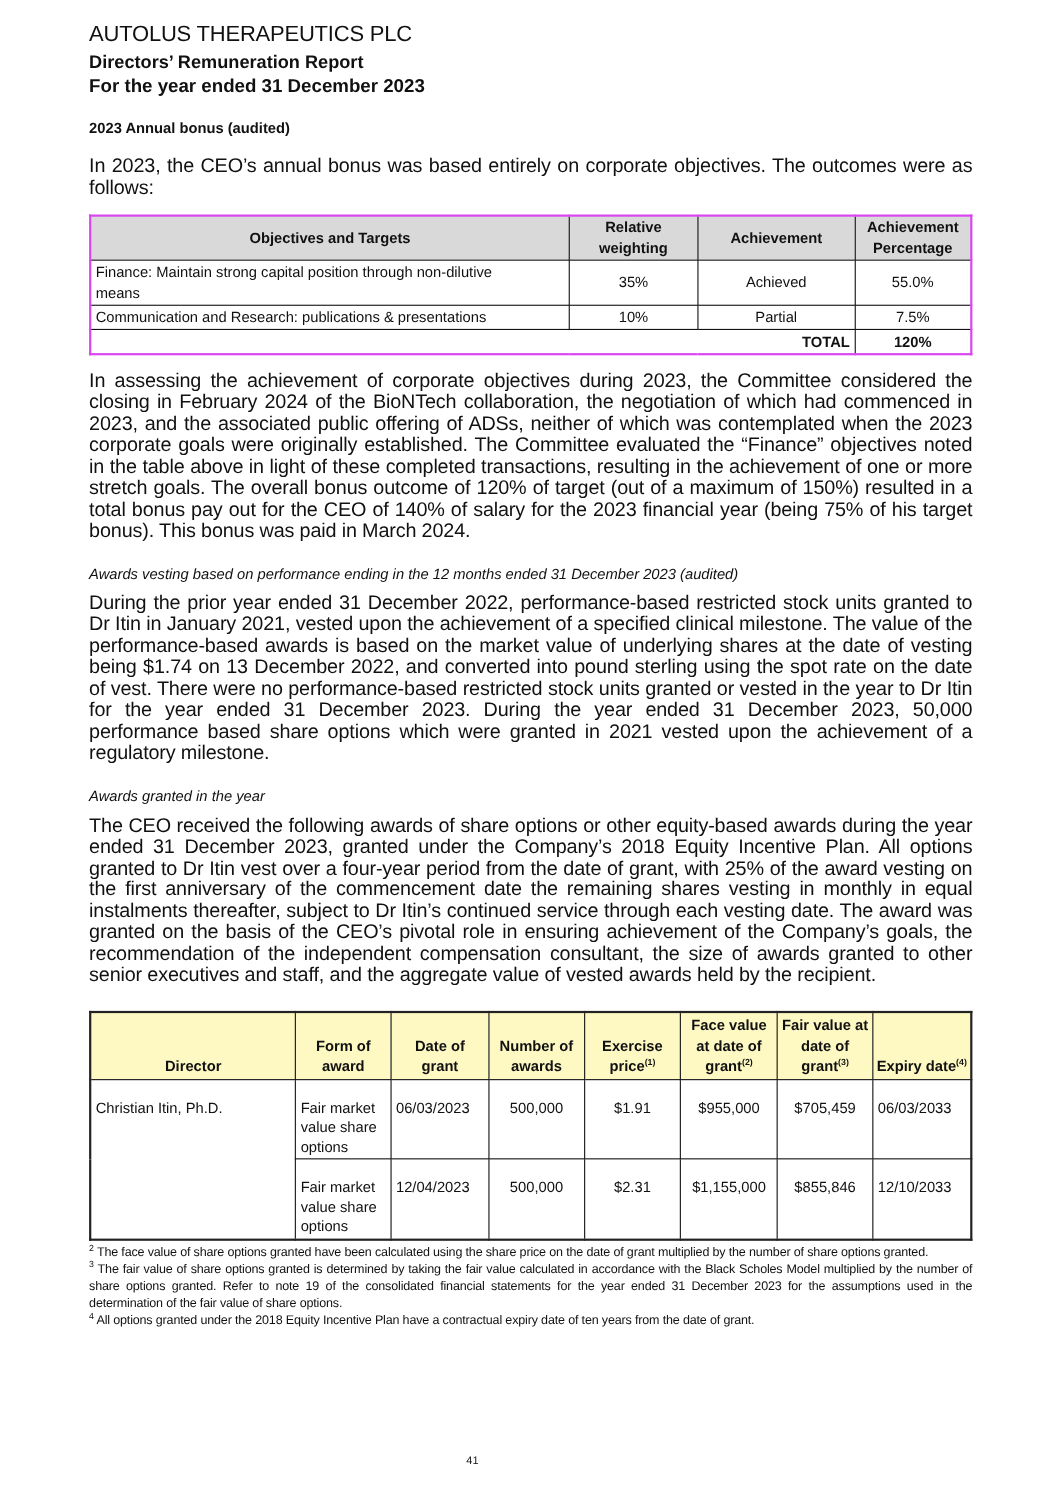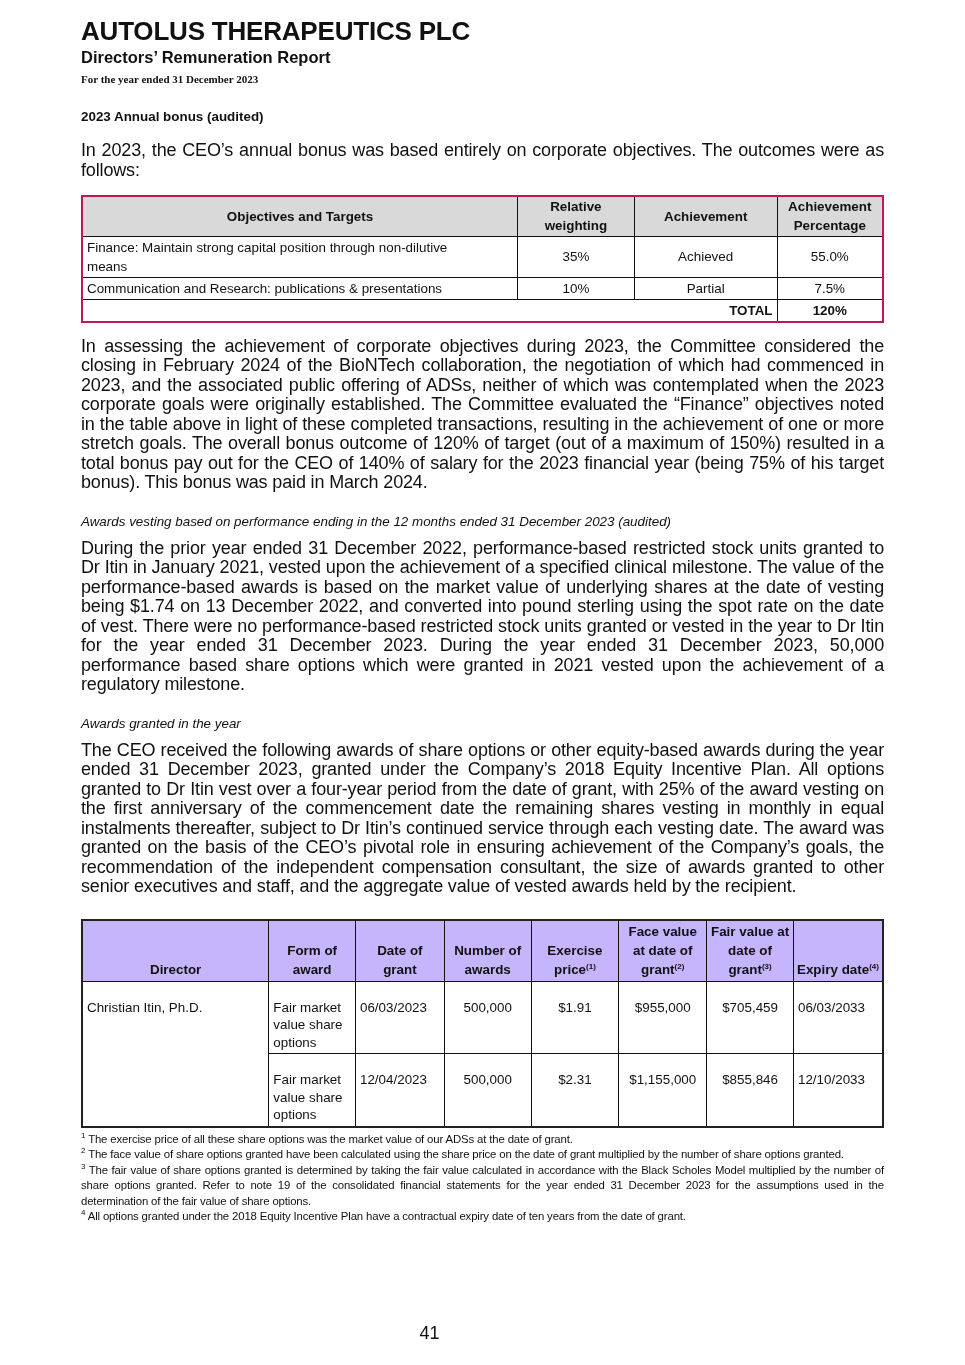--- a/index.html
+++ b/index.html
@@ -1,38 +1,38 @@
 <!DOCTYPE html>
 <html><head>
 <meta charset="utf-8">
 <style>
   html, body { margin: 0; padding: 0; background: #ffffff; }
   body {
     width: 965px; height: 1365px; position: relative; overflow: hidden;
     font-family: "Liberation Sans", sans-serif; color: #111; font-size: 13.4px;
   }
   .page { position: absolute; left: 81px; top: 18px; width: 803px; }
-  .company { font-size: 26px; font-weight: bold; letter-spacing: -0.2px; line-height: 26px; }
+  .company { font-size: 20px; font-weight: normal; letter-spacing: -0.2px; line-height: 26px; }
   .report { font-size: 16.5px; font-weight: bold; line-height: 22px; margin-top: 2px; }
-  .period { font-size: 11px; font-weight: bold; line-height: 18px; margin-top: 2px; font-family: Liberation Serif, serif; }
+  .period { font-size: 17px; font-weight: bold; line-height: 18px; margin-top: 2px; }
   .h-bold { font-weight: bold; font-size: 13.4px; }
   .h-italic { font-weight: normal; font-style: italic; font-size: 13.4px; }
   p { margin: 0; line-height: 19.5px; text-align: justify; font-size: 18px; letter-spacing: -0.15px; }
   table { border-collapse: collapse; width: 803px; }
   td, th { border: 1px solid #111; font-size: 13.4px; line-height: 19px; }
-  .t1 { border: 2px solid #be185d; }
+  .t1 { border: 2px solid #d946ef; }
   .t1 th { background: #d9d9d9; font-weight: bold; text-align: center; padding: 0 3px; }
   .t1 td { padding: 1px 4px; }
   .c { text-align: center; }
   .t2 { border: 2px solid #222; }
-  .t2 th { background: #c4b5fd; font-weight: bold; text-align: center; vertical-align: bottom; padding: 1px 3px 2px; }
+  .t2 th { background: #fef9c3; font-weight: bold; text-align: center; vertical-align: bottom; padding: 1px 3px 2px; }
   .t2 td { vertical-align: top; padding: 17px 4px 2px; line-height: 17.5px; }
   sup { font-size: 8px; line-height: 0; }
   .fn { font-size: 11.4px; line-height: 15.5px; text-align: justify; letter-spacing: -0.15px; }
-  .pagenum { position: absolute; top: 1323px; left: 0; width: 859px; text-align: center; font-size: 18px; }
+  .pagenum { position: absolute; top: 1323px; left: 0; width: 859px; text-align: center; font-size: 10px; }
 </style>
 </head>
 <body>
 
 <div class="page">
   <div class="company">AUTOLUS THERAPEUTICS PLC</div>
   <div class="report">Directors’ Remuneration Report</div>
   <div class="period">For the year ended 31 December 2023</div>
 
   <div class="h-bold" style="margin-top:20px;line-height:18px;">2023 Annual bonus (audited)</div>
@@ -117,20 +117,19 @@
       <td class="c">500,000</td>
       <td class="c">$2.31</td>
       <td class="c">$1,155,000</td>
       <td class="c">$855,846</td>
       <td>12/10/2033</td>
     </tr>
   </tbody>
     </table>
 
   <div style="margin-top:4px;">
-    <div class="fn"><sup>1</sup> <span>The exercise price of all these share options was the market value of our ADSs at the date of grant.</span></div>
     <div class="fn"><sup>2</sup> <span>The face value of share options granted have been calculated using the share price on the date of grant multiplied by the number of share options granted.</span></div>
     <div class="fn"><sup>3</sup> <span>The fair value of share options granted is determined by taking the fair value calculated in accordance with the Black Scholes Model multiplied by the number of share options granted. Refer to note 19 of the consolidated financial statements for the year ended 31 December 2023 for the assumptions used in the determination of the fair value of share options.</span></div>
     <div class="fn"><sup>4</sup> <span>All options granted under the 2018 Equity Incentive Plan have a contractual expiry date of ten years from the date of grant.</span></div>
   </div>
 </div>
 
 <div class="pagenum">41</div>
 
 </body></html>

